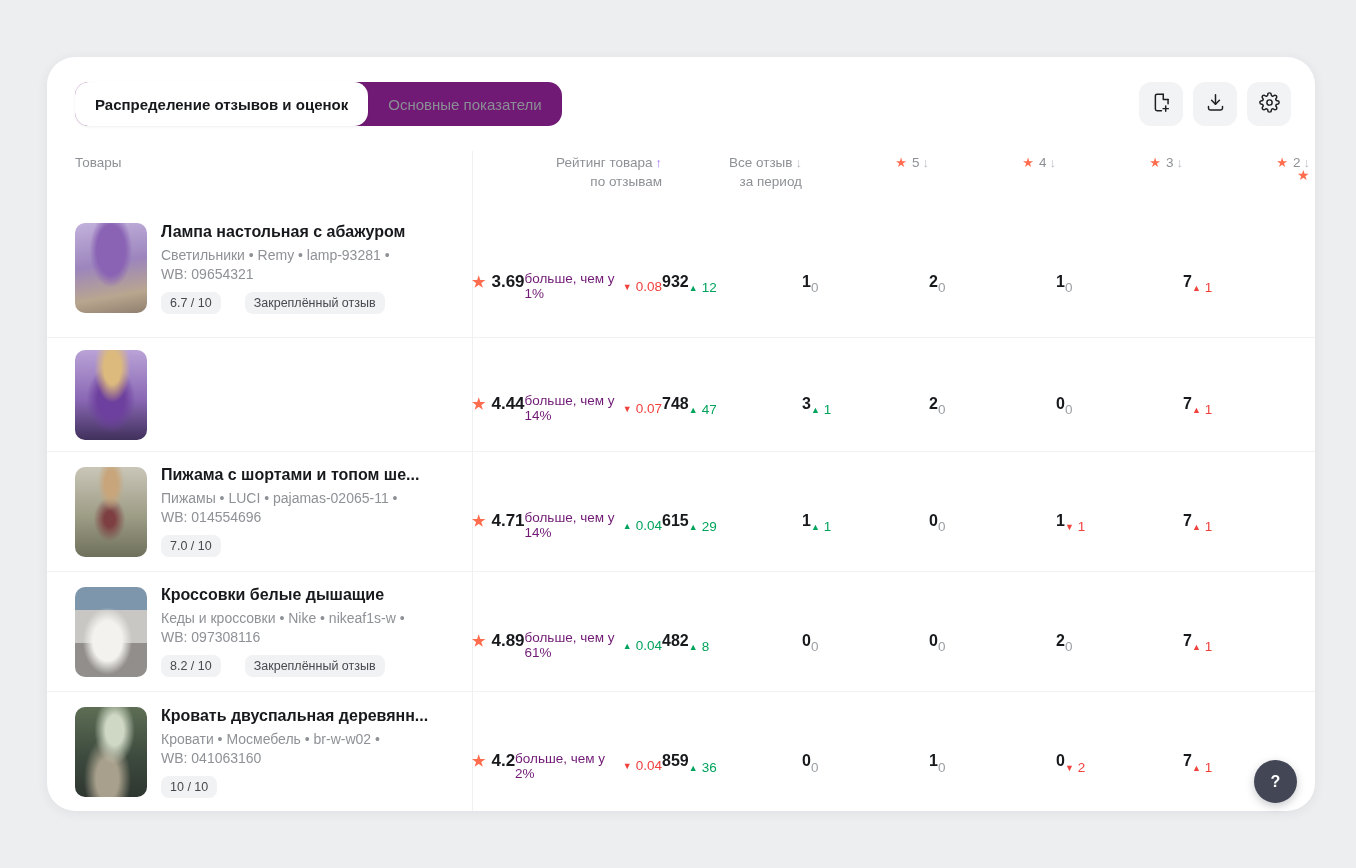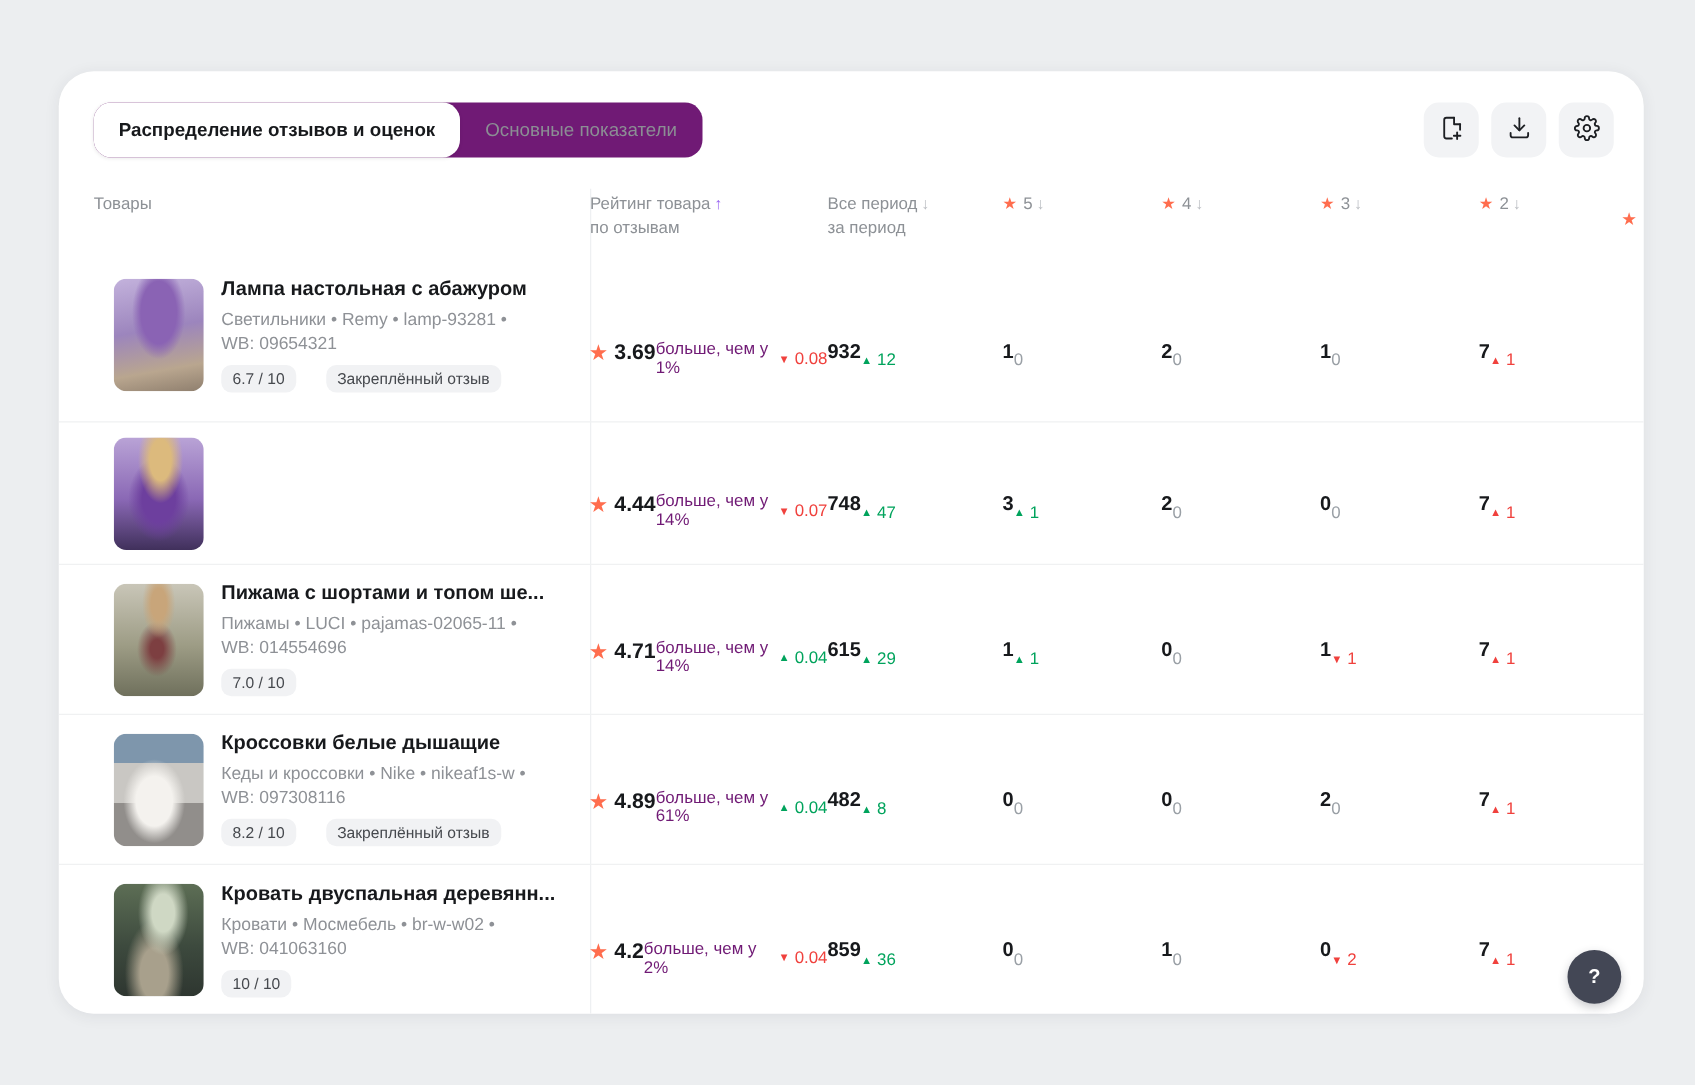--- a/index.html
+++ b/index.html
@@ -42,36 +42,36 @@
     border:none; display:flex; align-items:center; justify-content:center;
     cursor:pointer;
   }
   .icon-btn svg { stroke:#1d1f23; fill:none; stroke-width:1.7; stroke-linecap:round; stroke-linejoin:round; }
   
   .grid { display:grid; grid-template-columns:425px 190px 140px 127px 127px 127px 127px; }
   .vline { position:absolute; left:425px; top:94px; bottom:0; width:1px; background:#eef0f2; }
   .thead { position:absolute; left:0; right:0; top:96px; }
   .hcell {
     font-size:13.5px; line-height:19px; color:#8d9196;
-    text-align:left; cursor:pointer;
+    text-align:right; cursor:pointer;
   }
   .hcell.left { text-align:left; padding-left:28px; }
   .sort { color:#b9bcc1; font-size:13px; margin-left:3px; }
   .sort.purple { color:#9d6bf2; }
   .star-ico::before { content:"★"; }
   .star-ico { color:#ff6d4e; font-size:13px; margin-right:5px; }
   .clipped-star { position:absolute; left:1250px; top:110px; font-size:14px; }
   
   .tbody { position:absolute; left:0; right:0; top:142px; }
   .row { border-bottom:1px solid #f0f1f2; }
   .row.r1 { height:139px; }
   .row.r2 { height:114px; }
   .row.r3, .row.r4 { height:120px; }
   .row.r5 { height:120px; border-bottom:none; }
-  .product { display:flex; align-items:center; gap:14px; padding-left:44px; }
+  .product { display:flex; align-items:center; gap:14px; padding-left:28px; }
   .pimg { width:72px; height:90px; border-radius:10px; flex:none; }
   .img-lamp {
     background:
       radial-gradient(ellipse at 50% 30%, #8a63b4 0 28%, transparent 42%),
       linear-gradient(170deg, #c3b2dc 0%, #9c85bd 45%, #b9a68f 78%, #8f7f6e 100%);
   }
   .img-blouse {
     background:
       radial-gradient(ellipse at 52% 20%, #dcba7d 0 16%, transparent 34%),
       radial-gradient(ellipse at 50% 55%, #6d3f9e 0 26%, transparent 48%),
@@ -168,21 +168,21 @@
 
   <div class="vline"></div>
 
   <div class="thead grid">
     <div class="hcell left">Товары</div>
     <div class="hcell">
       <div><span>Рейтинг товара</span><span class="sort purple">↑</span></div>
       <div>по отзывам</div>
     </div>
     <div class="hcell">
-      <div><span>Все период</span><span class="sort">↓</span></div>
+      <div><span>Все отзыв</span><span class="sort">↓</span></div>
       <div>за период</div>
     </div>
     <div class="hcell"><span class="star-ico"></span><span>5</span><span class="sort">↓</span></div>
     <div class="hcell"><span class="star-ico"></span><span>4</span><span class="sort">↓</span></div>
     <div class="hcell"><span class="star-ico"></span><span>3</span><span class="sort">↓</span></div>
     <div class="hcell"><span class="star-ico"></span><span>2</span><span class="sort">↓</span></div>
   </div>
   <span class="clipped-star star-ico"></span>
 
   <div class="tbody">

